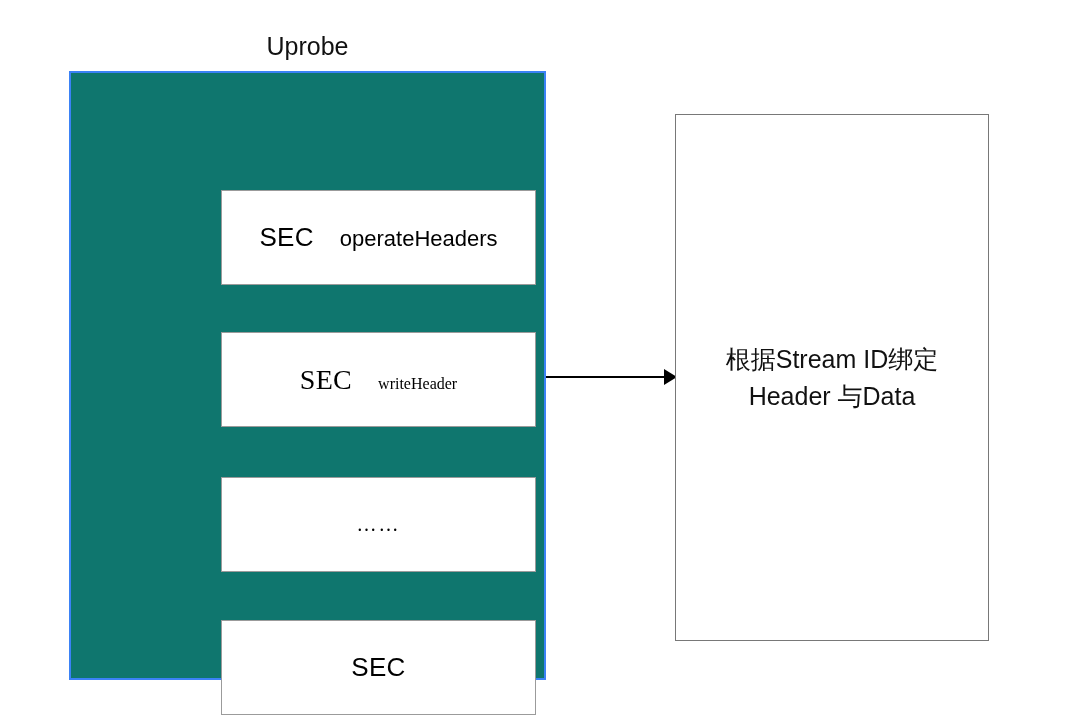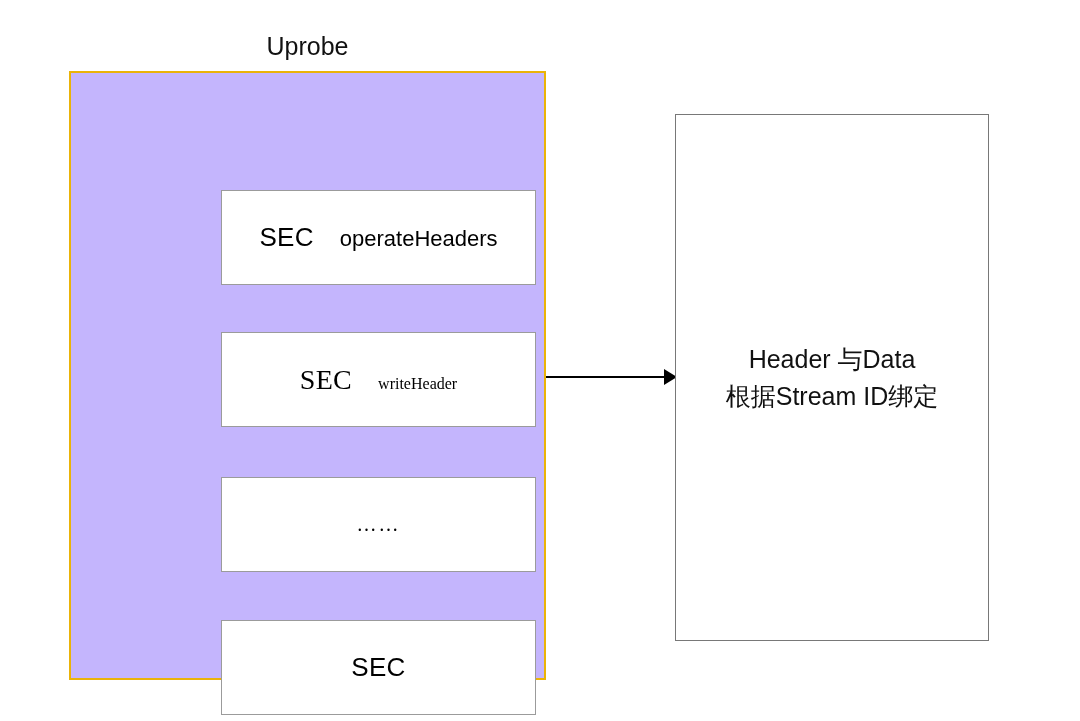--- a/index.html
+++ b/index.html
@@ -32,22 +32,22 @@
   }
 
   
   .uprobe-container {
     position: absolute;
     left: 69px;
     top: 71px;
     width: 477px;
     height: 609px;
     box-sizing: border-box;
-    border: 2px solid #eab308;
-    background: #c4b5fd;
+    border: 2px solid #3b82f6;
+    background: #0f766e;
   }
 
   
   .sec-box {
     position: absolute;
     left: 150px;
     width: 315px;
     height: 95px;
     box-sizing: border-box;
     border: 1px solid #9b9b9b;
@@ -163,15 +163,15 @@
 </div>
 
 <div class="arrow">
   <svg width="131" height="26" viewBox="0 0 131 26" xmlns="http://www.w3.org/2000/svg">
     <line x1="0" y1="13" x2="118" y2="13" stroke="#000000" stroke-width="2"></line>
     <polygon points="118,5 131,13 118,21" fill="#000000"></polygon>
   </svg>
 </div>
 
 <div class="bind-panel">
+  <div class="bind-line">根据Stream ID绑定</div>
   <div class="bind-line">Header 与Data</div>
-  <div class="bind-line">根据Stream ID绑定</div>
 </div>
 
 </body></html>

